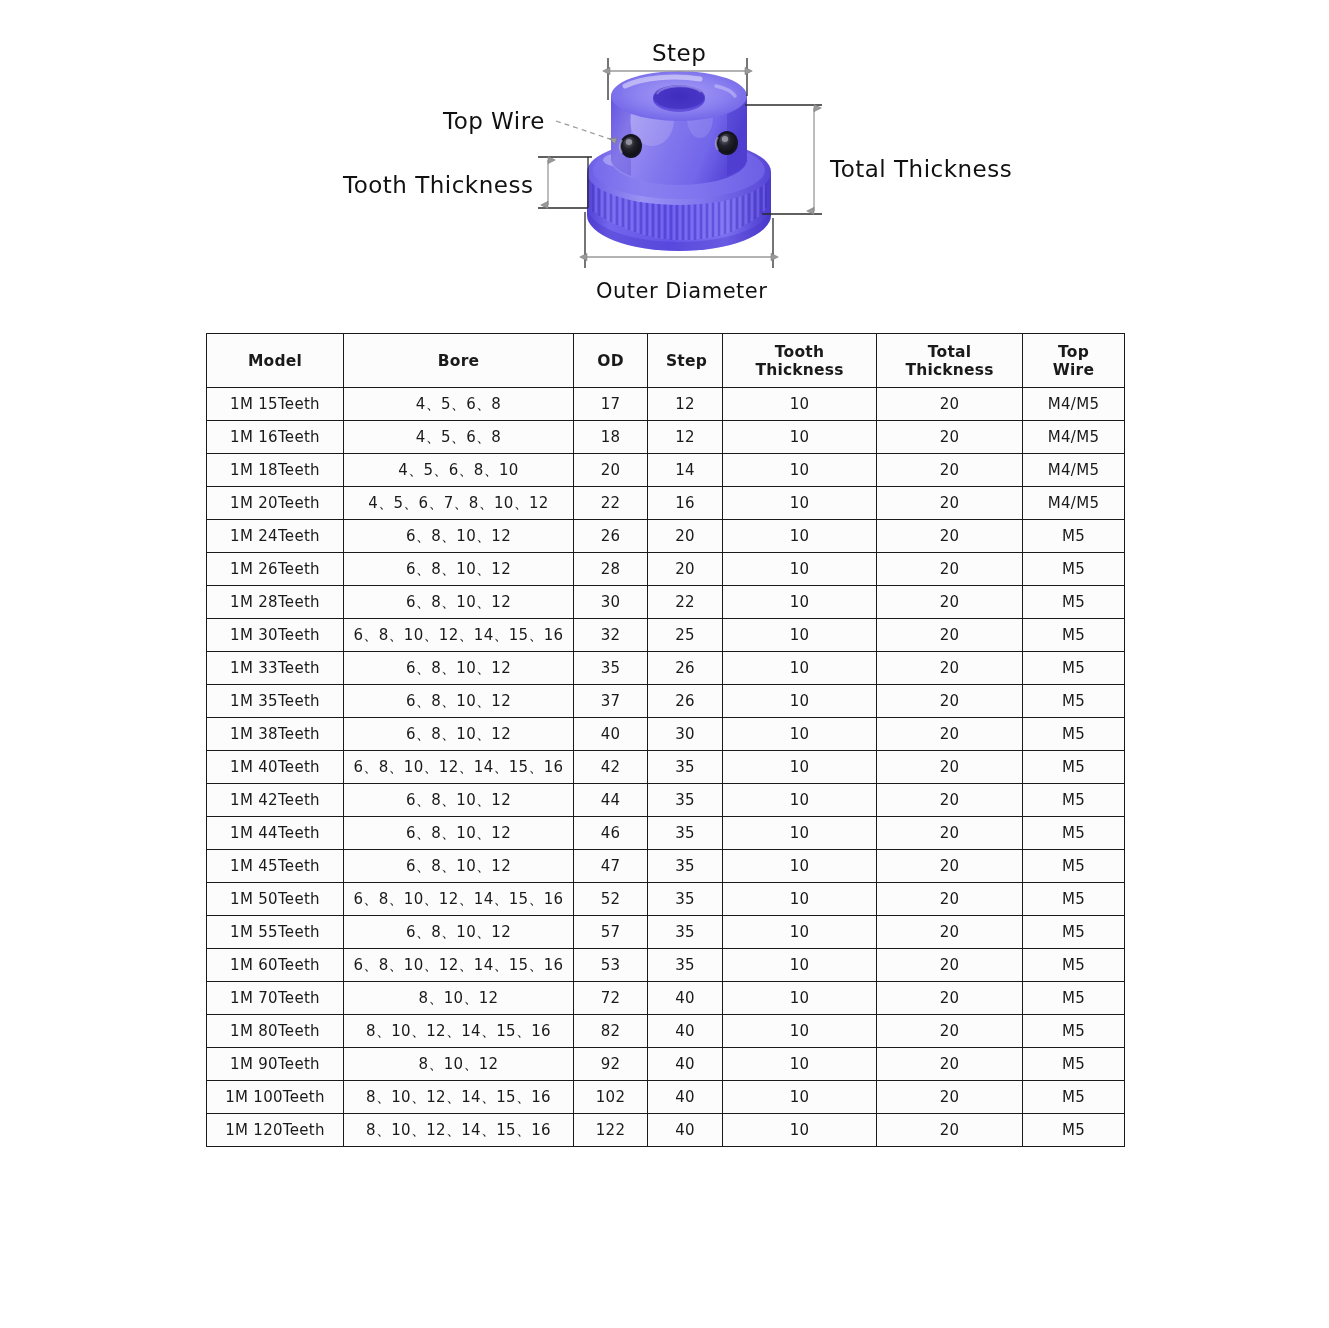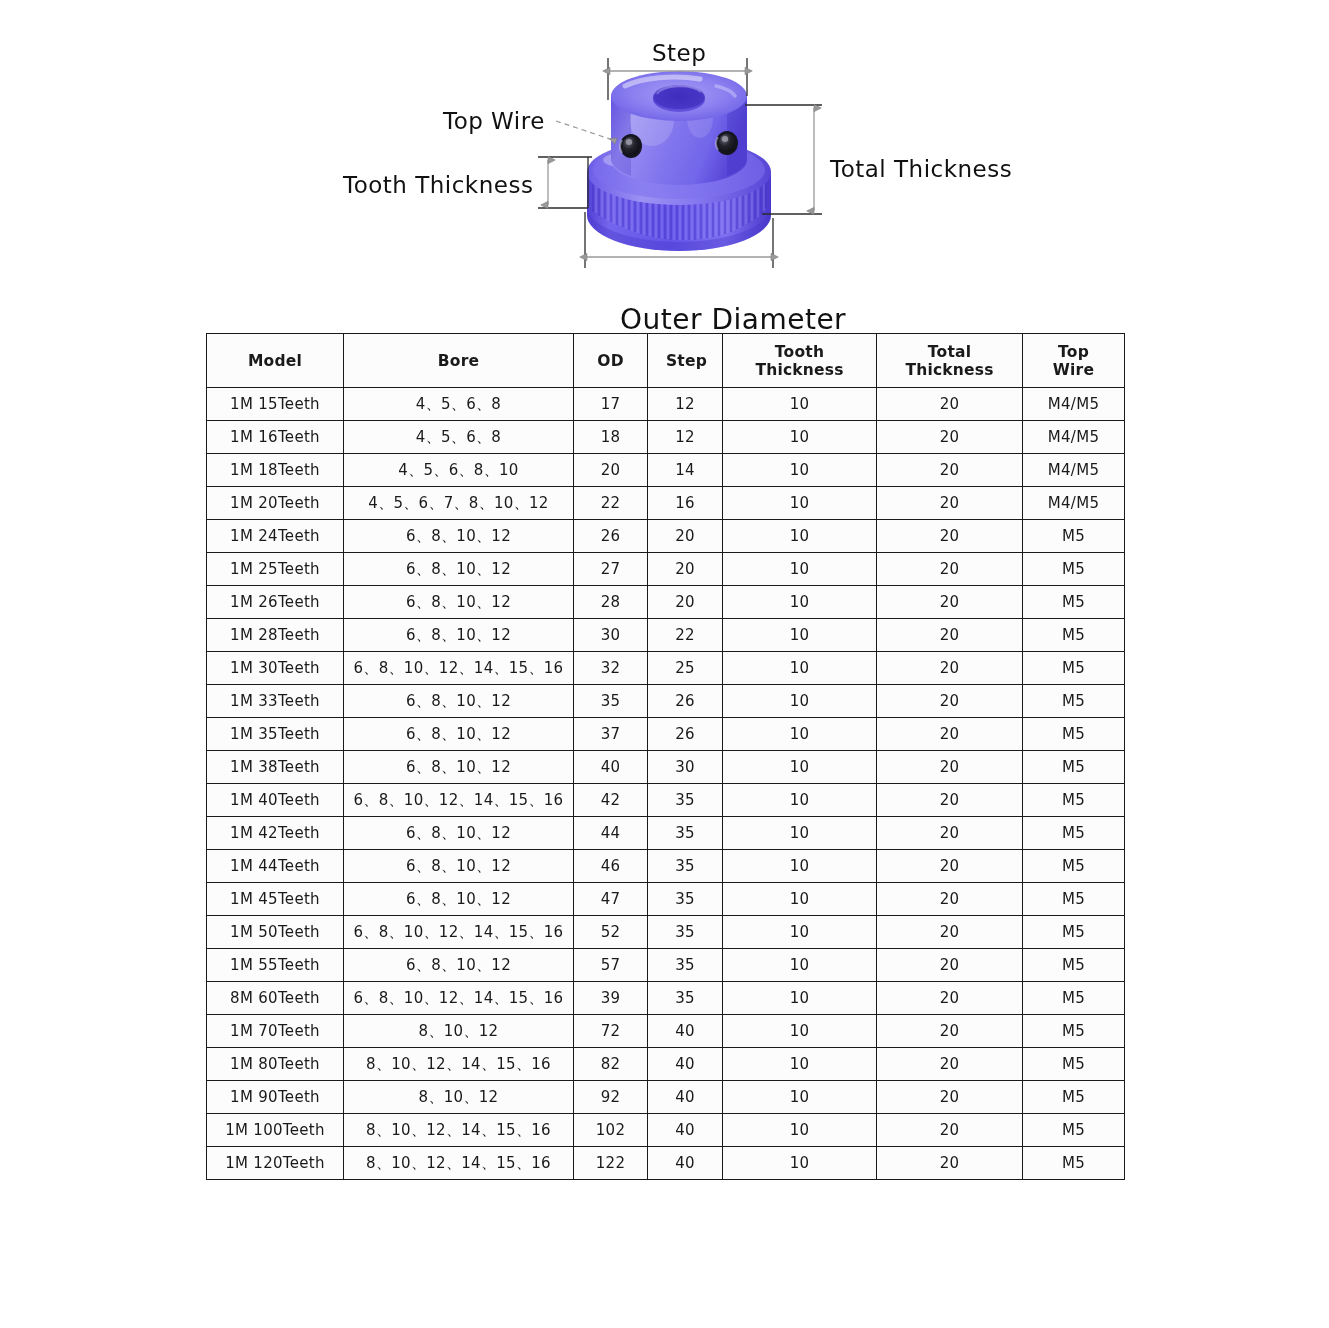--- a/index.html
+++ b/index.html
@@ -26,21 +26,21 @@
     position: absolute;
     font-family: "DejaVu Sans", "Liberation Sans", sans-serif;
     color: #111111;
     white-space: nowrap;
     letter-spacing: 0.5px;
   }
   #label-step      { left: 652px;  top: 40px;  font-size: 23px; }
   #label-topwire   { left: 443px;  top: 108px; font-size: 23px; }
   #label-tooth     { left: 343px;  top: 172px; font-size: 23px; }
   #label-total     { left: 830px;  top: 156px; font-size: 23px; }
-  #label-od        { left: 620px;  top: 279px; font-size: 28px; margin-top: 24px; }
+  #label-od        { left: 596px;  top: 279px; font-size: 21px; }
 
   
   #spec-table-wrap {
     position: absolute;
     left: 206px;
     top: 333px;
     width: 918px;
   }
   table.spec {
     border-collapse: collapse;
@@ -347,29 +347,20 @@
         <tr>
           <td>1M 24Teeth</td>
           <td>6、8、10、12</td>
           <td>26</td>
           <td>20</td>
           <td>10</td>
           <td>20</td>
           <td>M5</td>
         </tr>
         <tr>
-          <td>1M 25Teeth</td>
-          <td>6、8、10、12</td>
-          <td>27</td>
-          <td>20</td>
-          <td>10</td>
-          <td>20</td>
-          <td>M5</td>
-        </tr>
-        <tr>
           <td>1M 26Teeth</td>
           <td>6、8、10、12</td>
           <td>28</td>
           <td>20</td>
           <td>10</td>
           <td>20</td>
           <td>M5</td>
         </tr>
         <tr>
           <td>1M 28Teeth</td>
@@ -464,23 +455,23 @@
         <tr>
           <td>1M 55Teeth</td>
           <td>6、8、10、12</td>
           <td>57</td>
           <td>35</td>
           <td>10</td>
           <td>20</td>
           <td>M5</td>
         </tr>
         <tr>
-          <td>8M 60Teeth</td>
+          <td>1M 60Teeth</td>
           <td>6、8、10、12、14、15、16</td>
-          <td>39</td>
+          <td>53</td>
           <td>35</td>
           <td>10</td>
           <td>20</td>
           <td>M5</td>
         </tr>
         <tr>
           <td>1M 70Teeth</td>
           <td>8、10、12</td>
           <td>72</td>
           <td>40</td>

